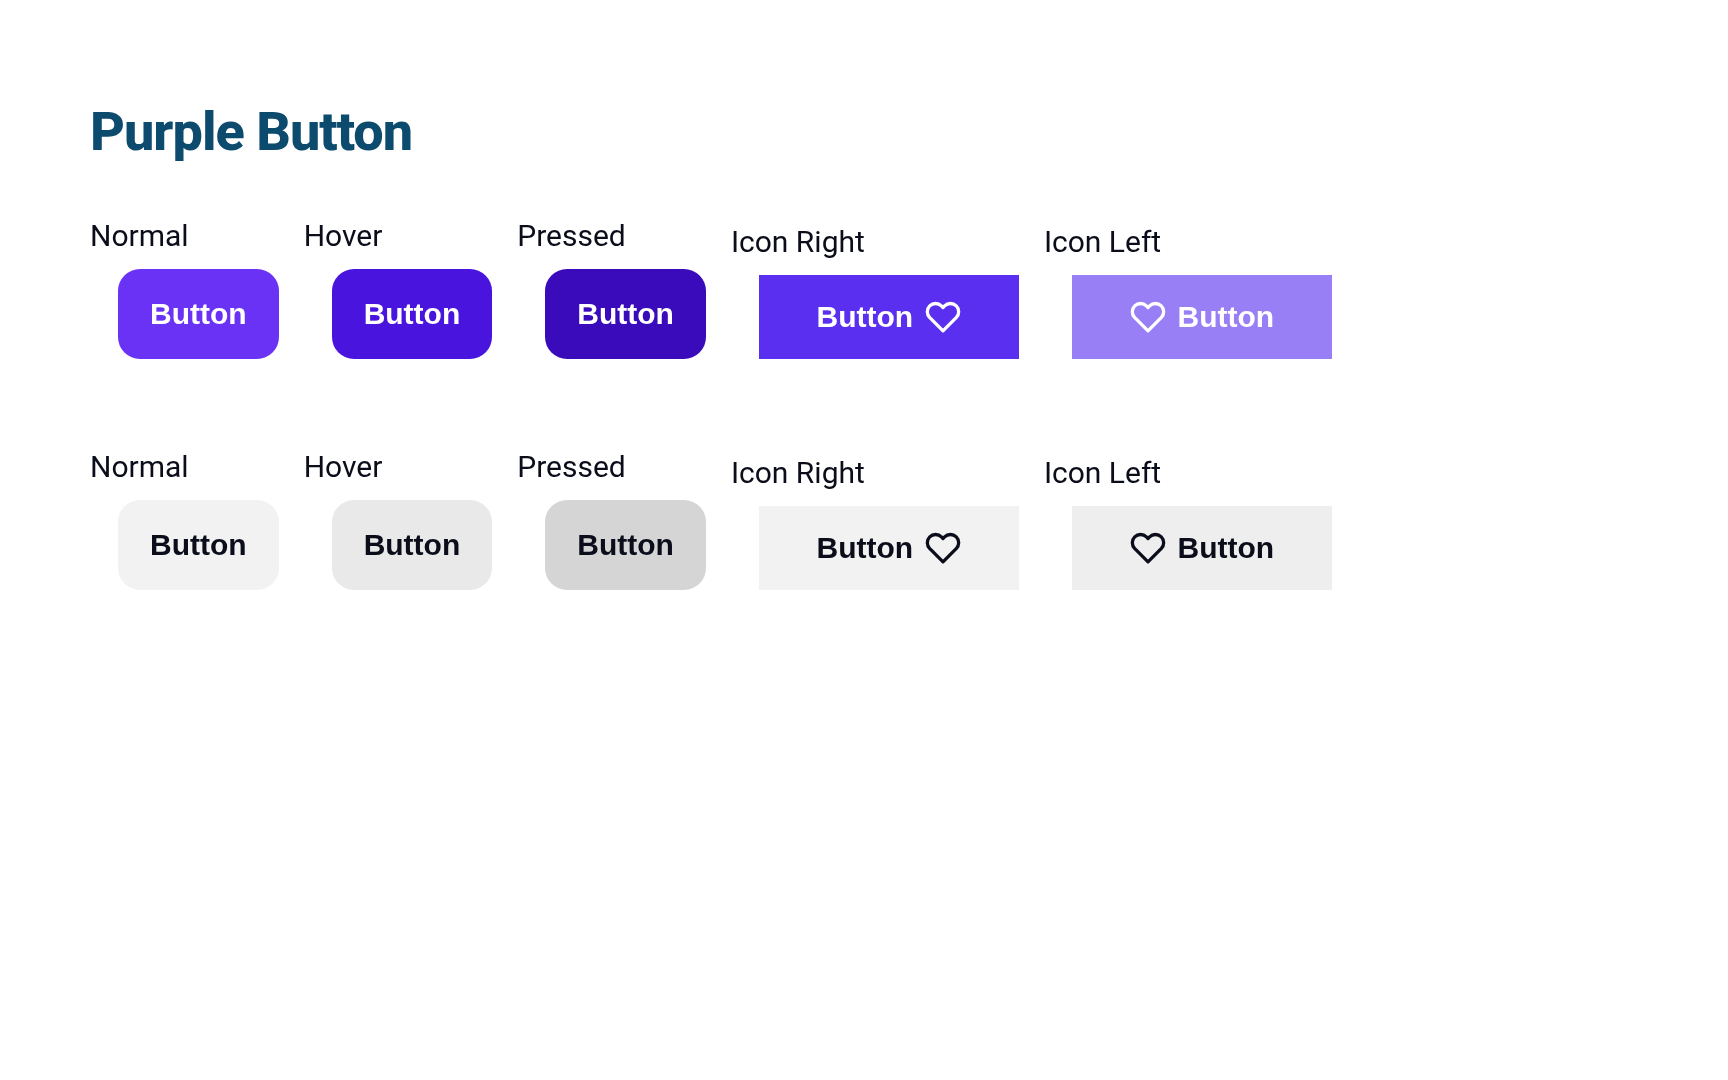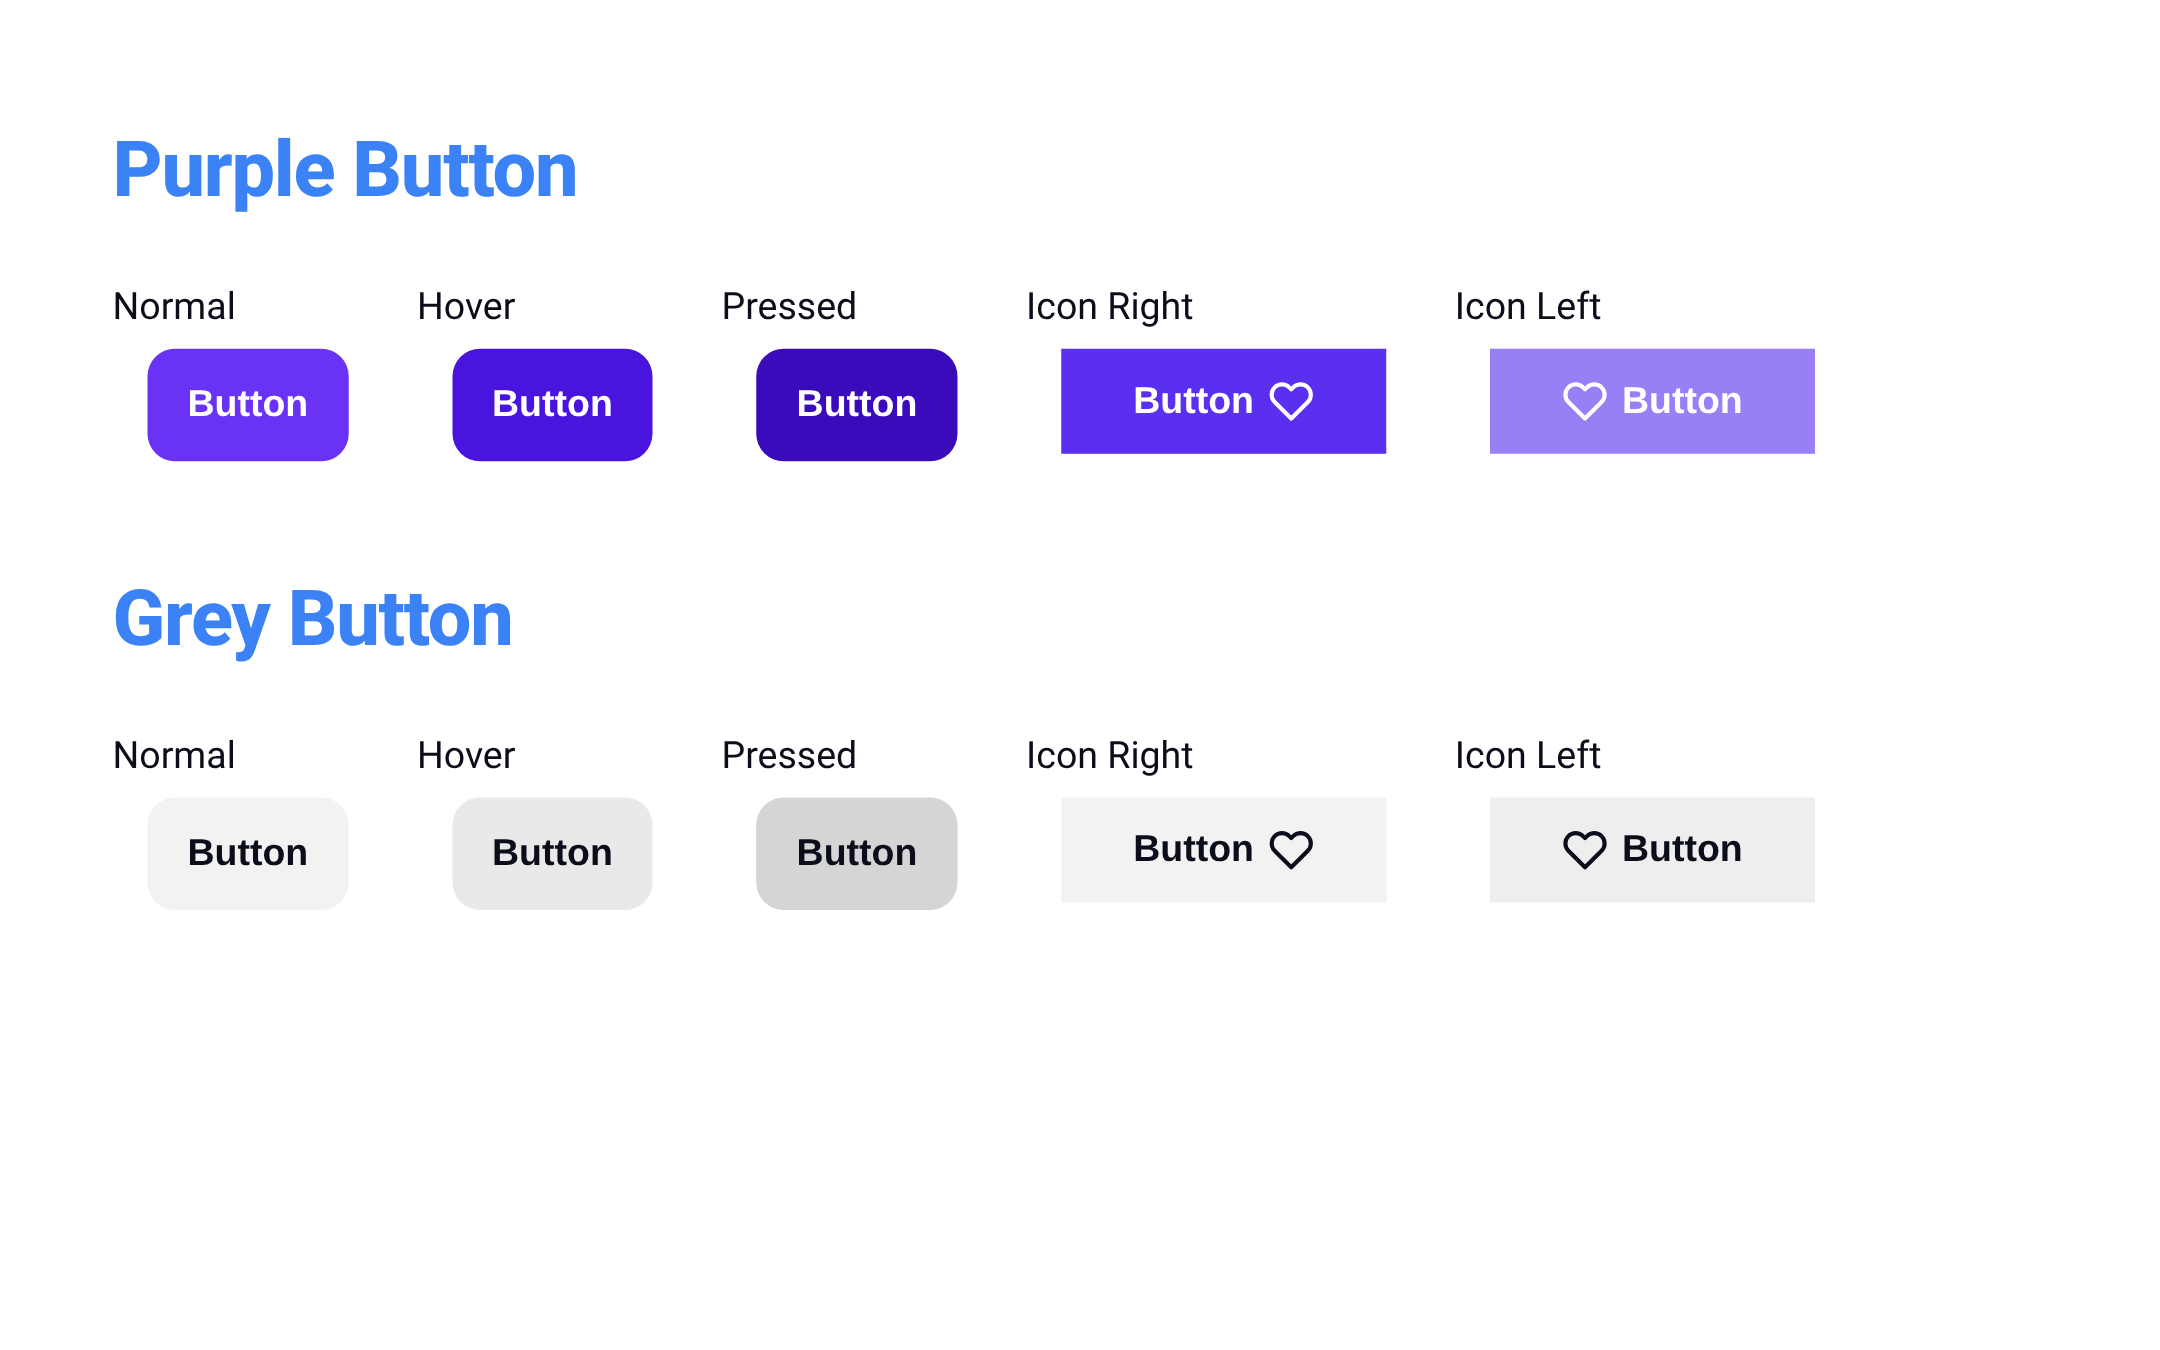--- a/index.html
+++ b/index.html
@@ -11,29 +11,30 @@
       font-family: -apple-system, BlinkMacSystemFont, "Segoe UI", Roboto, Helvetica, Arial, sans-serif;
       background: #ffffff;
       width: 1728px;
       height: 1080px;
       padding: 100px 90px;
     }
     .section {
       margin-bottom: 90px;
     }
     .section-title {
-      font-size: 62px;
+      font-size: 54px;
       font-weight: 800;
-      color: #3b82f6;
+      color: #0c4a6e;
       margin-bottom: 55px;
       letter-spacing: -1px;
     }
     .row {
       display: flex;
-      gap: 55px;
+      gap: 25px;
+      align-items: flex-end;
     }
     .col {
       display: flex;
       flex-direction: column;
       gap: 16px;
     }
     .state-label {
       font-size: 30px;
       font-weight: 400;
       color: #0B0E1A;
@@ -132,21 +133,20 @@
             </svg>
         </span>
         <span>Button</span>
       </button>
     </div>
 
   </div>
 </div>
 
 <div class="section">
-  <h1 class="section-title">Grey Button</h1>
   <div class="row">
 
     <div class="col">
       <div class="state-label">Normal</div>
       <button class="btn btn-rounded grey-normal">
         <span>Button</span>
       </button>
     </div>
 
     <div class="col">

